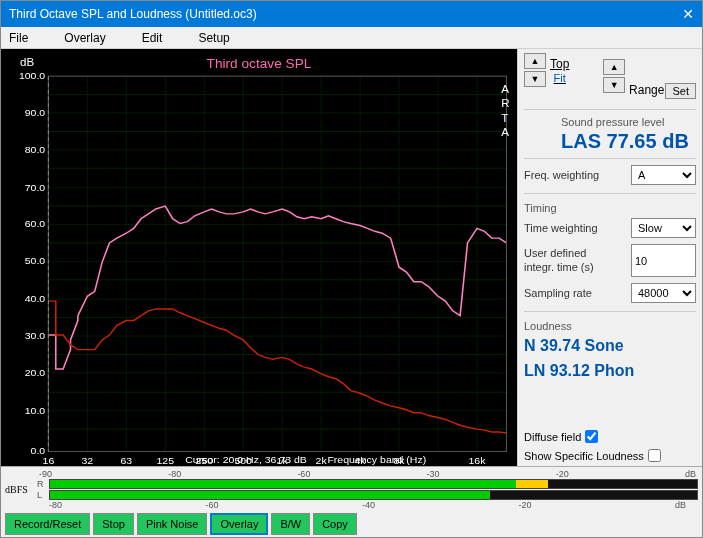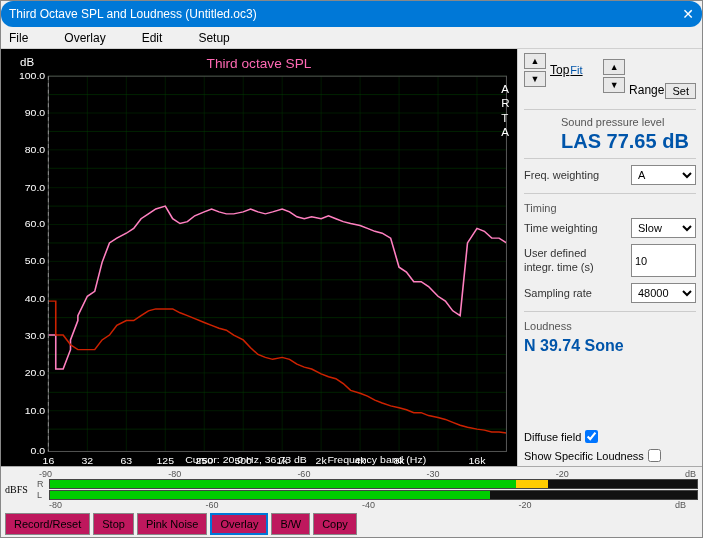--- a/index.html
+++ b/index.html
@@ -21,21 +21,20 @@
     }
     .title-bar {
       background: #0078d7;
       color: white;
       padding: 4px 8px;
       display: flex;
       justify-content: space-between;
       align-items: center;
       height: 26px;
       flex-shrink: 0;
-      border-radius: 12px;
     }
     .title-bar-title {
       font-size: 12px;
       font-weight: normal;
     }
     .title-bar-close {
       cursor: pointer;
       font-size: 14px;
       color: white;
       background: none;
@@ -186,21 +185,21 @@
       display: flex;
       align-items: center;
       padding: 2px 4px;
       gap: 3px;
       height: 26px;
     }
     .action-btn {
       padding: 2px 8px;
       font-size: 11px;
       border: 1px solid #888;
-      background: #be185d;
+      background: #22c55e;
       cursor: pointer;
       height: 22px;
       white-space: nowrap;
     }
     .action-btn.overlay-active {
       border: 2px solid #0078d7;
     }
     svg.chart-svg {
       position: absolute;
       top: 0; left: 0;
@@ -366,21 +365,21 @@
     </div>
 
     <div class="right-panel">
 
       <div class="top-controls-row">
         <div class="top-left-group">
           <div class="btn-group">
             <button class="small-btn">▲</button>
             <button class="small-btn">▼</button>
           </div>
-          <div style="display:flex;gap:1px;text-decoration:underline;">
+          <div style="display:flex;flex-direction:column;gap:1px;text-decoration:underline;">
             <span class="top-label">Top</span>
             <span class="top-label" style="color:#0055aa;font-size:11px;">Fit</span>
           </div>
         </div>
         <div class="top-right-group">
           <div class="btn-group">
             <button class="small-btn">▲</button>
             <button class="small-btn">▼</button>
           </div>
           <div style="display:flex;gap:1px;margin-top:30px;">
@@ -430,20 +429,21 @@
           <option>48000</option>
           <option>44100</option>
           <option>96000</option>
         </select>
       </div>
 
       <div class="divider"></div>
 
       <div class="section-label">Loudness</div>
       <div class="loudness-value">N 39.74 Sone</div>
+      <div class="loudness-value">LN 93.12 Phon</div>
 
       <div style="flex:1;"></div>
 
       <div class="checkbox-row">
         <span class="checkbox-label">Diffuse field</span>
         <input type="checkbox" checked="" style="">
       </div>
       <div class="checkbox-row">
         <span class="checkbox-label">Show Specific Loudness</span>
         <input type="checkbox" style="">

